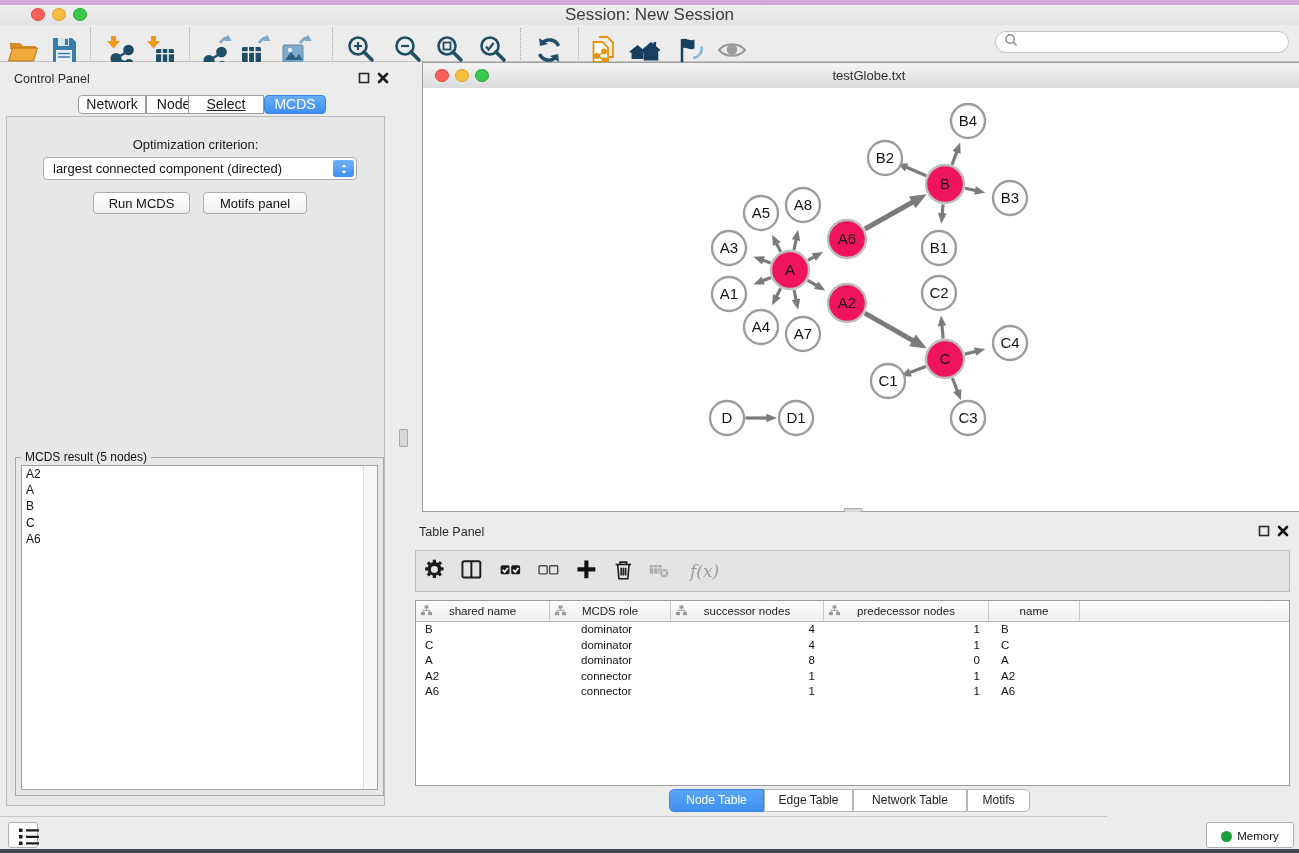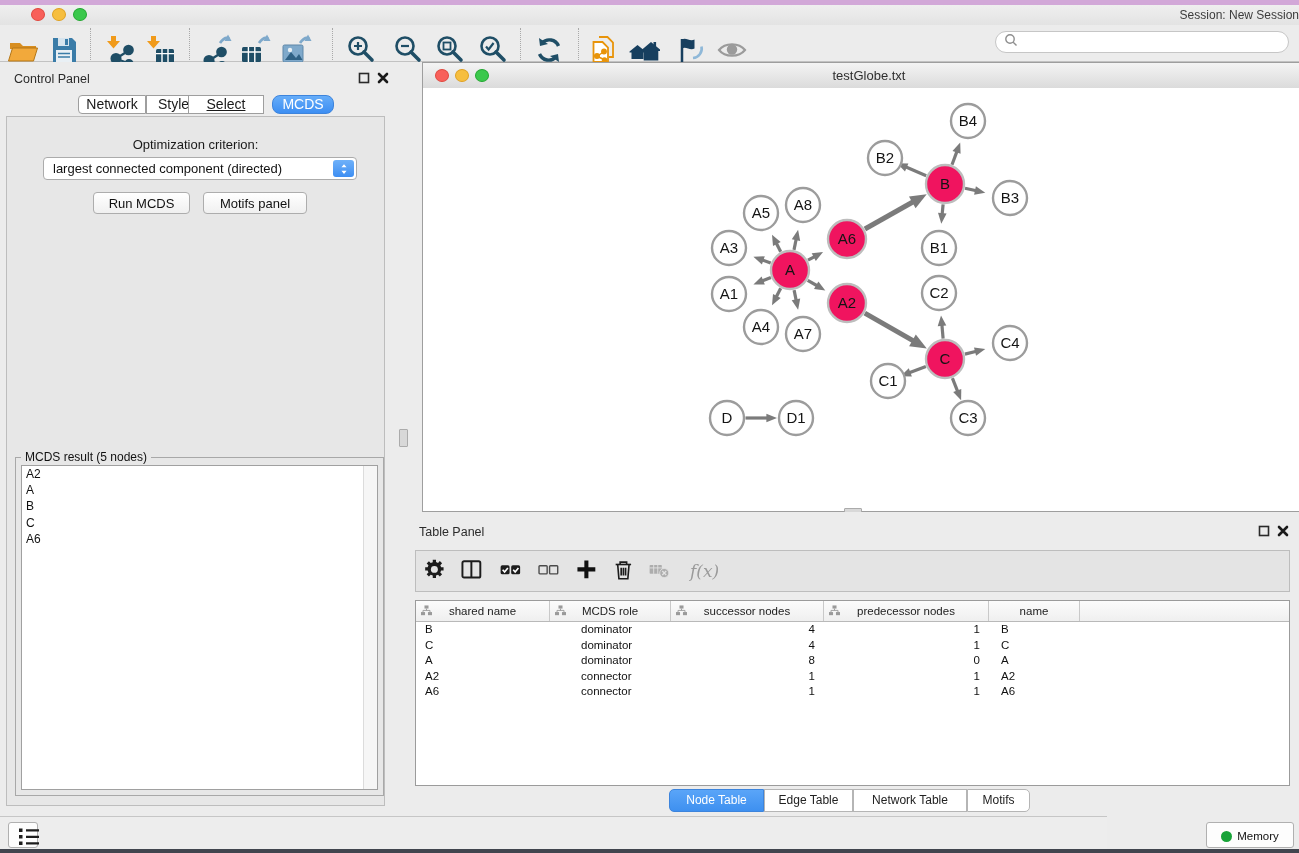--- a/index.html
+++ b/index.html
@@ -10,21 +10,21 @@
   }
   .abs{position:absolute;}
   
   .desktop-strip{left:0;top:0;width:1299px;height:5px;background:#D2A8D8;}
   .titlebar{left:0;top:5px;width:1299px;height:20px;background:linear-gradient(#EFEFEF,#E3E3E3);}
   .tl{position:absolute;width:13px;height:13px;border-radius:50%;top:3px;}
   .tl.red{background:#F8605A;border:1px solid #E0483F;}
   .tl.yellow{background:#F6BE3F;border:1px solid #DFA123;}
   .tl.green{background:#3BC84C;border:1px solid #24A732;}
   .app-title{position:absolute;left:0;top:0;width:100%;height:20px;line-height:20px;
-    text-align:right;font-size:12px;color:#3C3C3C;}
+    text-align:center;font-size:17px;color:#3C3C3C;}
   .toolbar{left:0;top:25px;width:1299px;height:36px;background:#ECECEC;border-bottom:1px solid #C2C2C2;}
   .tb-btn{position:absolute;top:7px;width:36px;height:36px;margin-left:-18px;background:none;border:none;padding:2px;cursor:pointer;}
   .tb-sep{position:absolute;top:3px;height:32px;width:0;border-left:1px dotted #A9A9A9;}
   .searchbox{position:absolute;left:995px;top:6px;width:294px;height:22px;border:1px solid #C6C6C6;
     border-radius:11px;background:#FFF;display:flex;align-items:center;padding-left:8px;box-sizing:border-box;}
   .searchbox input{border:none;outline:none;flex:1;font-size:12px;background:transparent;margin-left:4px;height:16px;}
   
   .cpanel{left:0;top:62px;width:391px;height:750px;background:#ECECEC;}
   .panel-title{font-size:12.5px;color:#2B2B2B;}
   .mini-btn{background:none;border:none;padding:0;cursor:pointer;position:absolute;width:14px;height:14px;}
@@ -224,23 +224,23 @@
 <div class="abs cpanel">
   <span class="panel-title abs" style="left:14px;top:10px">Control Panel</span>
   <button class="mini-btn" style="left:357px;top:10px" id="cp-float"><svg width="12" height="12" viewBox="0 0 12 12">
         <rect x="1.5" y="1.5" width="9" height="9" fill="none" stroke="#2A2A2A" stroke-width="1.6"></rect>
       </svg></button>
   <button class="mini-btn" style="left:376px;top:10px" id="cp-close"><svg width="12" height="12" viewBox="0 0 12 12">
         <path d="M2 2 L10 10 M10 2 L2 10" stroke="#1A1A1A" stroke-width="2.6" stroke-linecap="round"></path>
       </svg></button>
   <div id="cp-tabs">
       <button class="ctab first" style="left: 78px; width: 68px;">Network</button>
-      <button class="ctab" style="left: 146px; width: 55px;">Style</button>
+      <button class="ctab" style="left: 146px; width: 55px;">Node</button>
       <button class="ctab" style="left: 188px; width: 76px; text-decoration: underline;">Select</button>
-      <button class="ctab active" style="left: 272px; width: 62px; border-radius: 8px;">MCDS</button>
+      <button class="ctab active" style="left: 264px; width: 62px;">MCDS</button>
     </div>
   <div class="cbody">
     <div class="opt-label">Optimization criterion:</div>
     <div class="dropdown">
       <span class="val">largest connected component (directed)</span>
       <span class="dd-spin">
         <svg width="12" height="14" viewBox="0 0 16 16">
             <path d="M8 1.5 l3.4 4.3 H4.6 z M8 14.5 l3.4 -4.3 H4.6 z" fill="#FFF"></path>
           </svg>
       </span>

